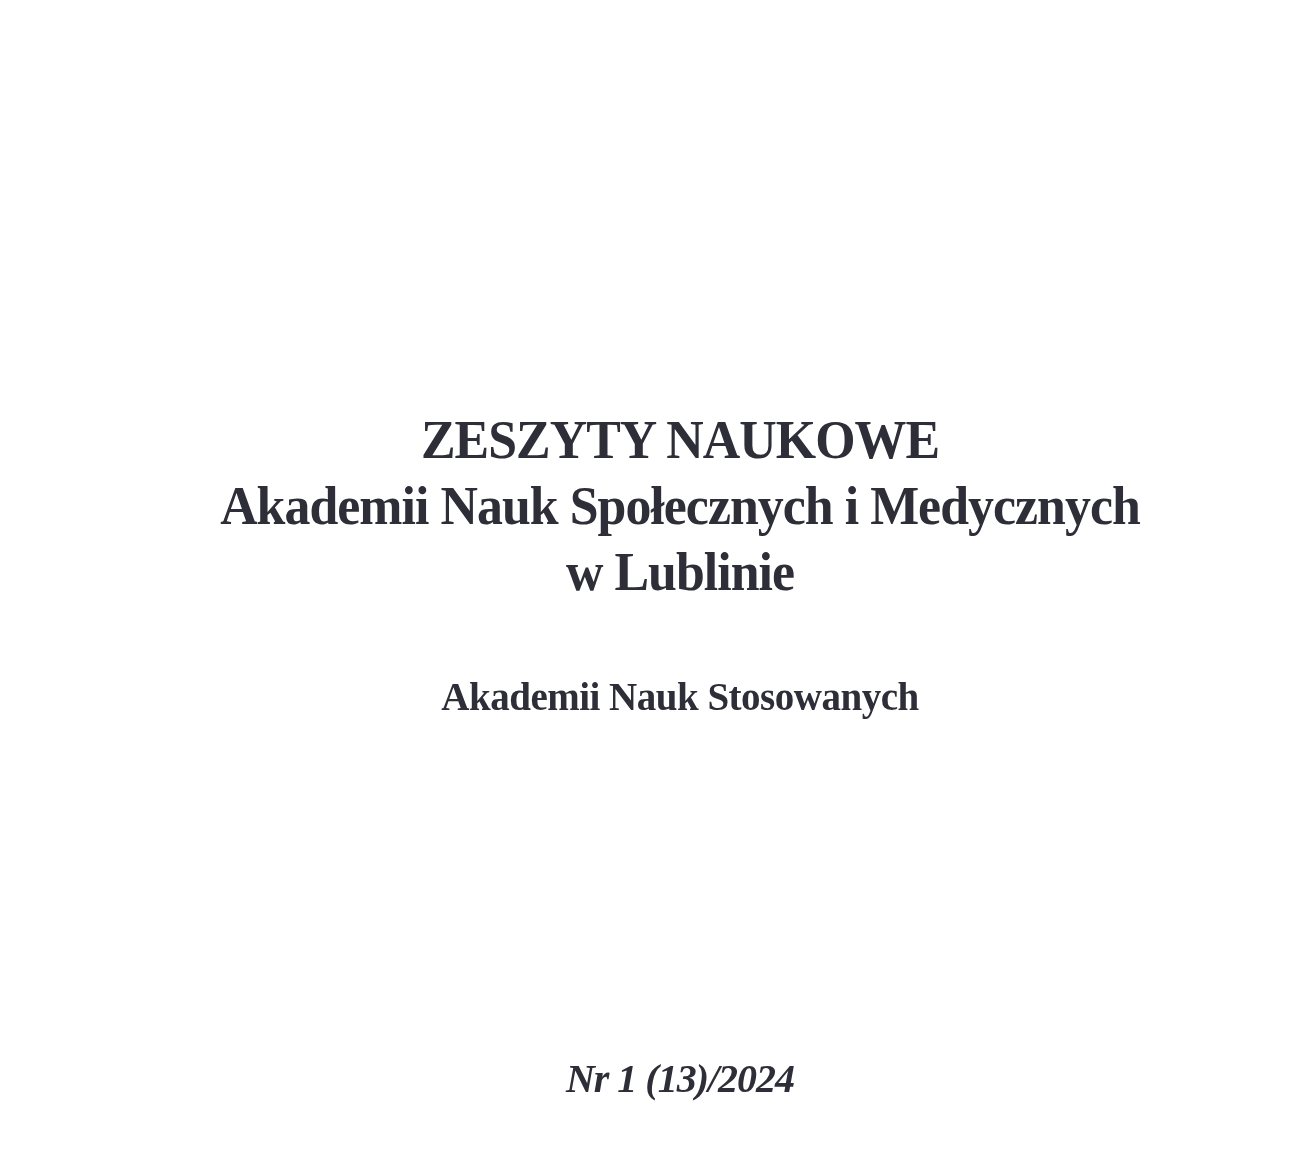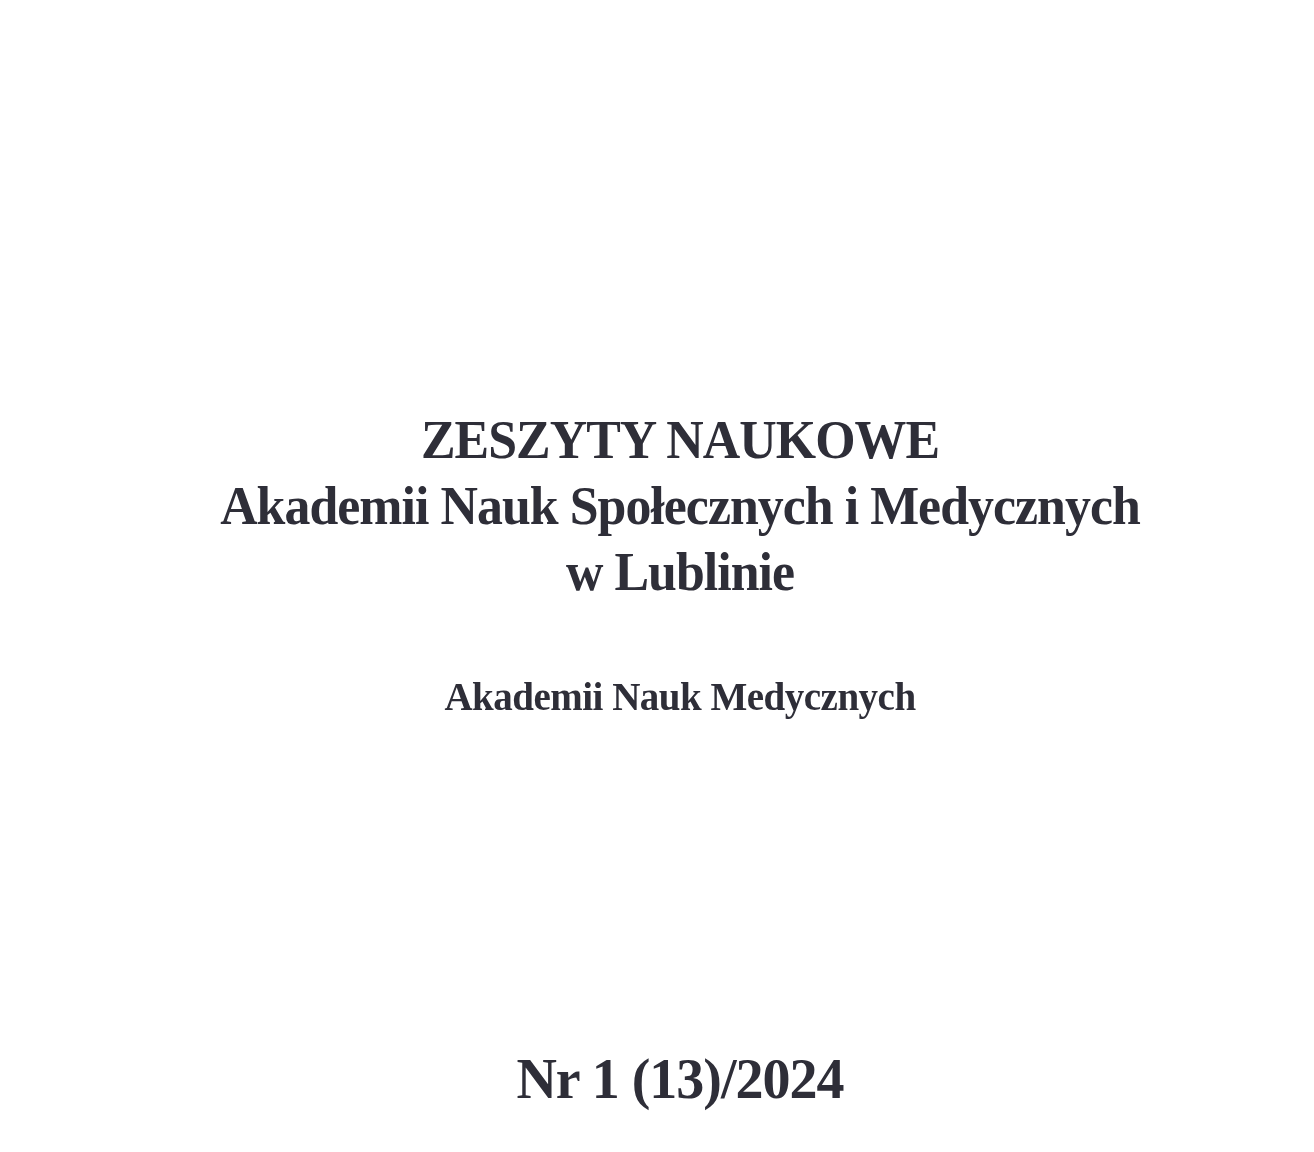--- a/index.html
+++ b/index.html
@@ -37,33 +37,34 @@
     transform-origin: center top;
   }
   .subtitle-block {
     top: 673px;
     font-size: 39px;
     line-height: 48px;
     letter-spacing: -0.5px;
   }
   .issue-block {
     top: 1046px;
-    font-size: 56px;
+    font-size: 40px;
     line-height: 66px;
     letter-spacing: -1px;
+    font-style: italic;
   }
 </style>
 </head>
 <body>
 
 <div class="cover">
 
   <div class="center-col title-block">
     <div>ZESZYTY NAUKOWE</div>
     <div>Akademii Nauk Społecznych i Medycznych</div>
     <div>w Lublinie</div>
   </div>
 
-  <div class="center-col subtitle-block">Akademii Nauk Medycznych</div>
+  <div class="center-col subtitle-block">Akademii Nauk Stosowanych</div>
 
   <div class="center-col issue-block">Nr 1 (13)/2024</div>
 
 </div>
 
 </body></html>

